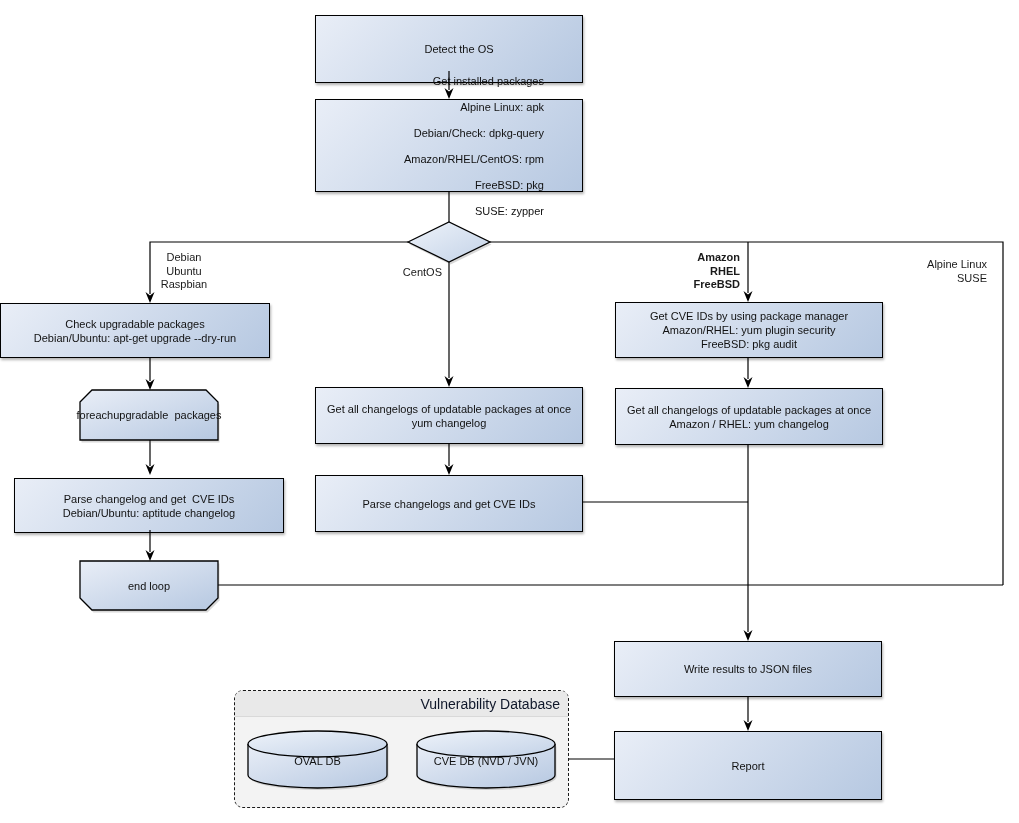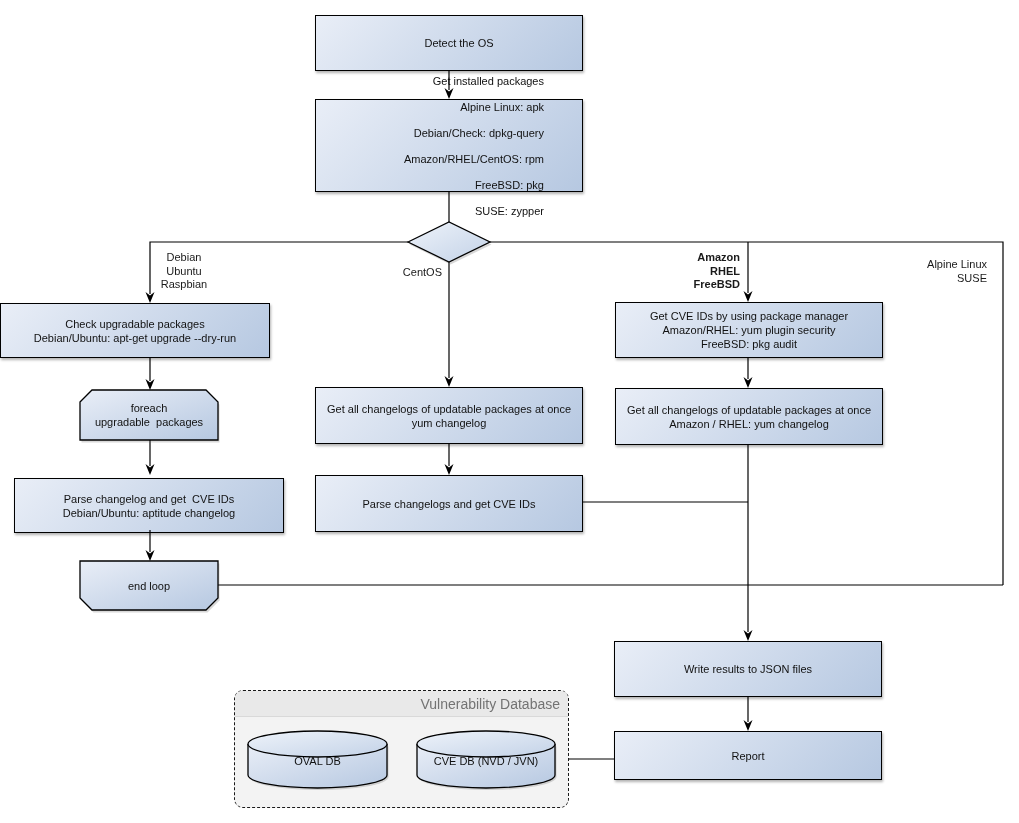--- a/index.html
+++ b/index.html
@@ -12,21 +12,21 @@
     position:absolute; box-sizing:border-box;
     border:1px solid #000;
     background:linear-gradient(135deg, var(--node-fill-light,#e9eef7) 0%, var(--node-fill-dark,#b6c8e1) 100%);
     box-shadow:1px 2px 2.5px rgba(0,0,0,0.30);
     display:flex; flex-direction:column; justify-content:center; align-items:center;
     font-size:11px; line-height:14px; text-align:center;
   }
   .node .line { white-space:pre; }
   .node.align-right { align-items:flex-end; padding-right:38px; text-align:right;gap:12px; }
   .shape-label {
-    position:absolute; display:flex; flex-direction:column; justify-content:center; align-items:center;
+    position:absolute; display:flex; flex-direction:row; justify-content:center; align-items:center;
     font-size:11px; line-height:14px; text-align:center; pointer-events:none;
   }
   .shape-label .line { white-space:pre; }
   .edge-label {
     position:absolute; font-size:11px; line-height:13.5px; color:#1a1a1a;
   }
   .edge-label .line { white-space:pre; }
   .ta-r { text-align:right; }
   .ta-c { text-align:center; }
   .vuln-container {
@@ -34,37 +34,37 @@
     box-sizing:border-box;
     background:var(--container-bg,#f3f3f3);
     border:1.5px dashed #1a1a1a; border-radius:9px;
   }
   .vuln-header {
     height:26px; box-sizing:border-box;
     background:var(--container-header-bg,#e9e9e9);
     border-bottom:1px solid #d9d9d9;
     border-radius:7px 7px 0 0;
     display:flex; align-items:center; justify-content:flex-end;
-    padding-right:8px; font-size:14px; color:#737373;
+    padding-right:8px; font-size:14px; color:#0f172a;
   }
   svg.overlay {
     position:absolute; left:0; top:0; width:1019px; height:823px;
     pointer-events:none;
   }
 </style>
 </head>
 <body>
 
 <div id="canvas">
 
   <div class="vuln-container">
     <div class="vuln-header">Vulnerability Database</div>
   </div>
 
-  <div class="node" style="left:315px; top:15px; width:268px; height:56px;padding-left:20px;">
+  <div class="node" style="left:315px; top:15px; width:268px; height:68px;padding-left:20px;">
     <div class="line">Detect the OS</div>
   </div>
 
   <div class="node align-right" style="left:315px; top:99px; width:268px; height:93px;">
     <div class="line">Get installed packages</div>
     <div class="line">Alpine Linux: apk</div>
     <div class="line">Debian/Check: dpkg-query</div>
     <div class="line">Amazon/RHEL/CentOS: rpm</div>
     <div class="line">FreeBSD: pkg</div>
     <div class="line">SUSE: zypper</div>
@@ -97,21 +97,21 @@
 
   <div class="node" style="left:615px; top:388px; width:268px; height:57px;">
     <div class="line">Get all changelogs of updatable packages at once</div>
     <div class="line">Amazon / RHEL: yum changelog</div>
   </div>
 
   <div class="node" style="left:614px; top:641px; width:268px; height:56px;">
     <div class="line">Write results to JSON files</div>
   </div>
 
-  <div class="node" style="left:614px; top:731px; width:268px; height:49px;">
+  <div class="node" style="left:614px; top:731px; width:268px; height:69px;">
     <div class="line">Report</div>
   </div>
 
   <svg class="overlay" viewBox="0 0 1019 823">
     <defs>
       <linearGradient id="gradBox" x1="0" y1="0" x2="1" y2="1">
         <stop offset="0" stop-color="#e9eef7"></stop>
         <stop offset="1" stop-color="#b6c8e1"></stop>
       </linearGradient>
       <linearGradient id="gradTop" x1="0" y1="0" x2="1" y2="1">

